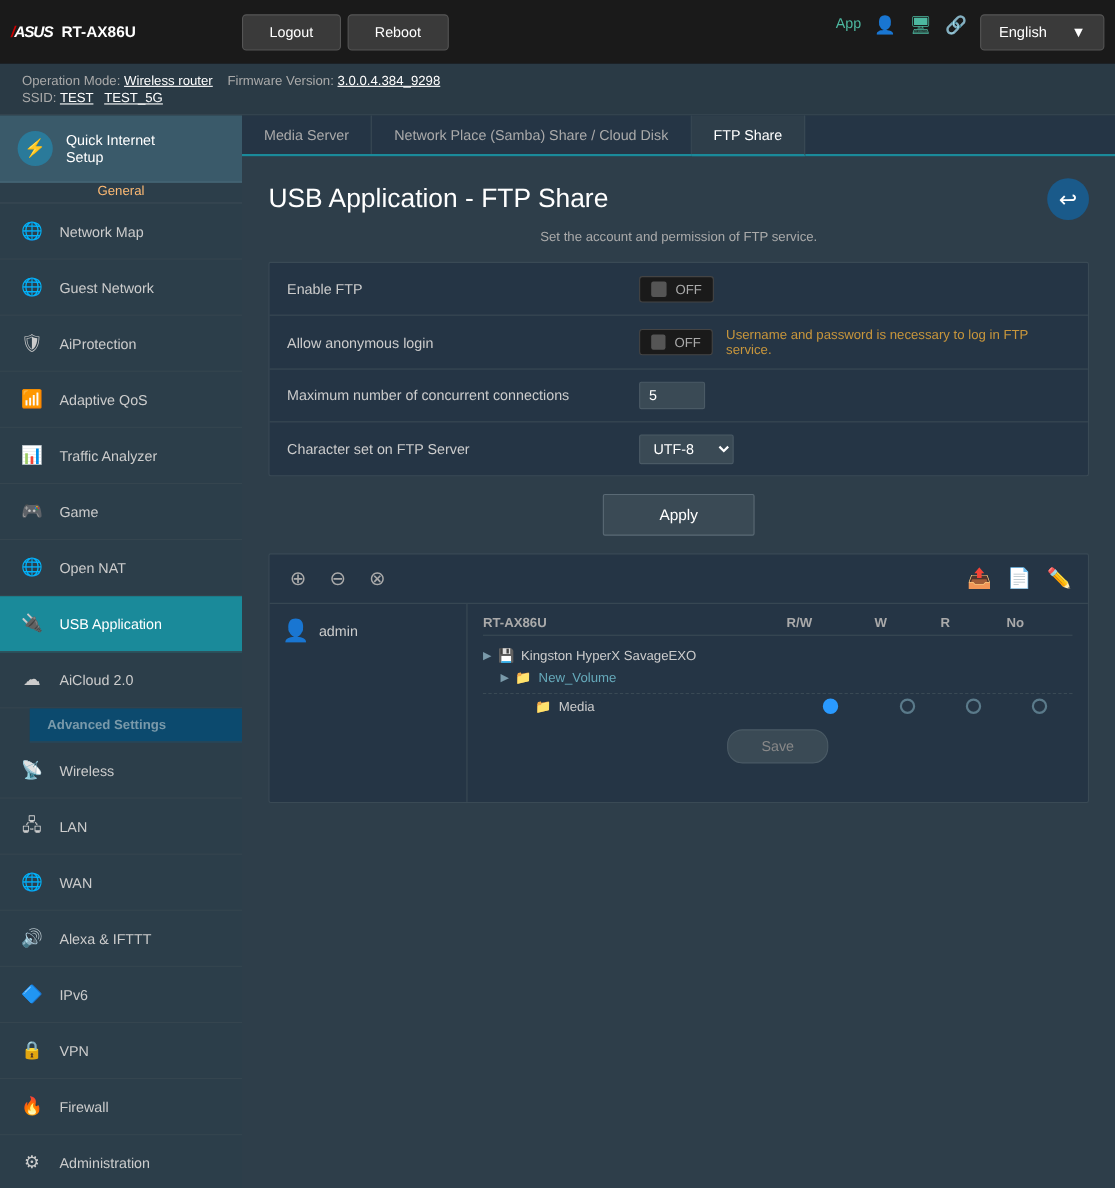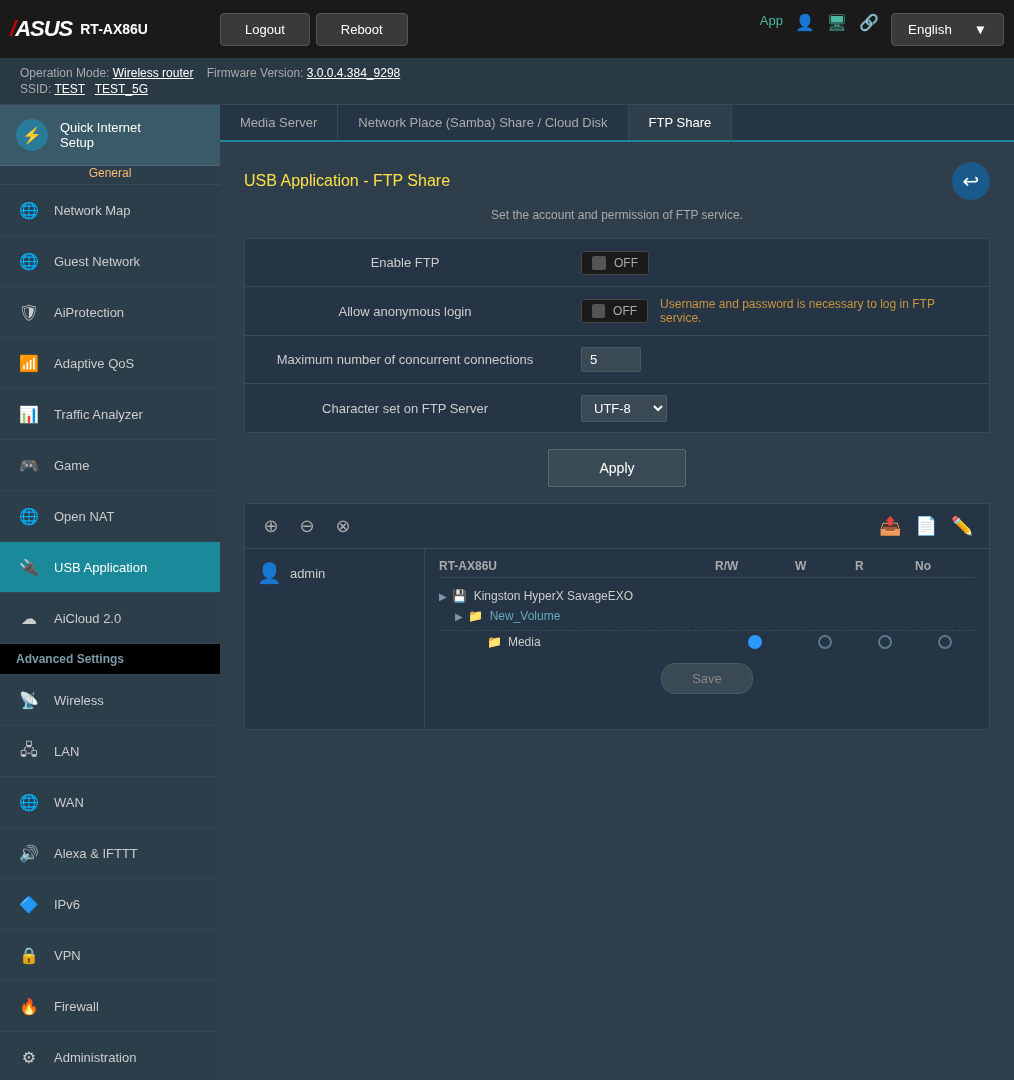--- a/index.html
+++ b/index.html
@@ -23,21 +23,21 @@
     }
     .logo-area {
       display: flex;
       align-items: center;
       gap: 8px;
       min-width: 200px;
     }
     .asus-logo {
       color: #fff;
       font-weight: bold;
-      font-size: 22px;
+      font-size: 14px;
       font-style: italic;
       letter-spacing: -1px;
     }
     .asus-logo span { color: #c00; }
     .model-name {
       color: #fff;
       font-size: 14px;
       font-weight: bold;
     }
     .top-buttons {
@@ -154,26 +154,27 @@
       display: flex;
       align-items: center;
       justify-content: center;
       font-size: 16px;
       flex-shrink: 0;
     }
     .sidebar-item .si-label {
       font-size: 13px;
     }
     .sidebar-divider {
-      background: #000000;
+      background: #0c4a6e;
       padding: 8px 16px;
       color: #7a9aaa;
       font-size: 12px;
       font-weight: bold;
       border-bottom: 1px solid #35454f;
+      margin-left: 27px;
     }
 
     
     .content {
       flex: 1;
       background: #2e3e4a;
       padding: 0;
     }
 
     
@@ -200,22 +201,22 @@
     .page-content {
       padding: 20px 24px;
     }
     .page-title-row {
       display: flex;
       align-items: center;
       justify-content: space-between;
       margin-bottom: 8px;
     }
     .page-title {
-      font-size: 16px;
-      color: #fde047;
+      font-size: 24px;
+      color: #ffffff;
       font-weight: normal;
     }
     .back-btn {
       width: 38px;
       height: 38px;
       background: #1a5a8a;
       border-radius: 50%;
       display: flex;
       align-items: center;
       justify-content: center;
@@ -243,21 +244,20 @@
       border-bottom: 1px solid #3a4a55;
       min-height: 48px;
     }
     .setting-row:last-child { border-bottom: none; }
     .setting-label {
       width: 320px;
       padding: 12px 16px;
       color: #ccc;
       font-size: 13px;
       flex-shrink: 0;
-      text-align: center;
     }
     .setting-control {
       flex: 1;
       padding: 10px 16px;
       display: flex;
       align-items: center;
       gap: 12px;
     }
 
     

